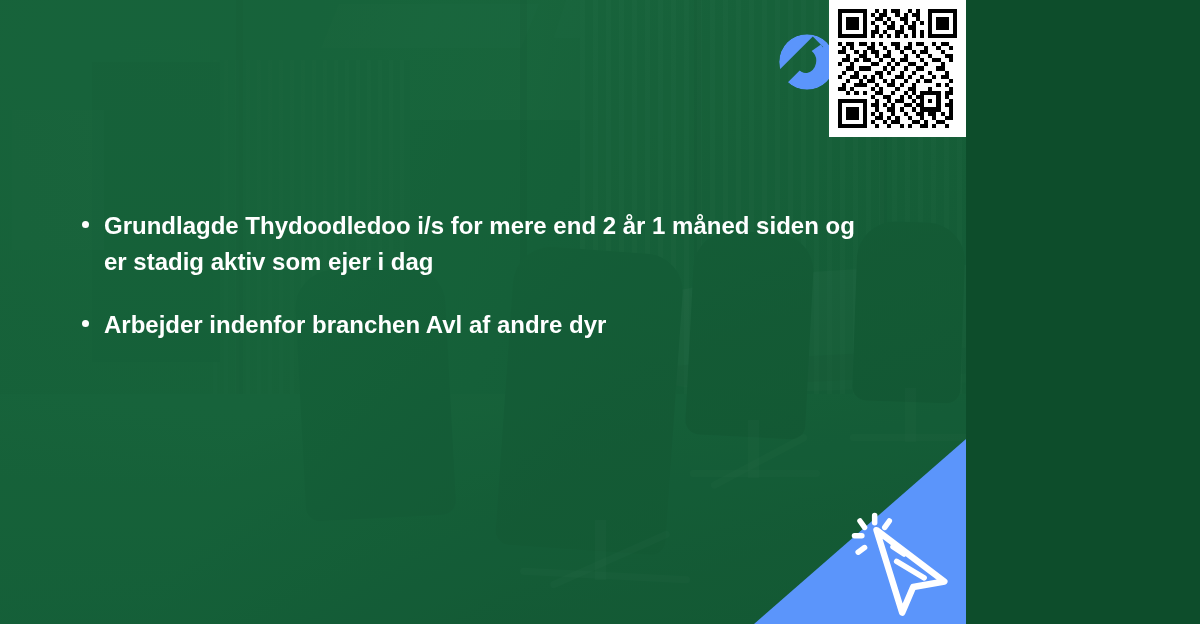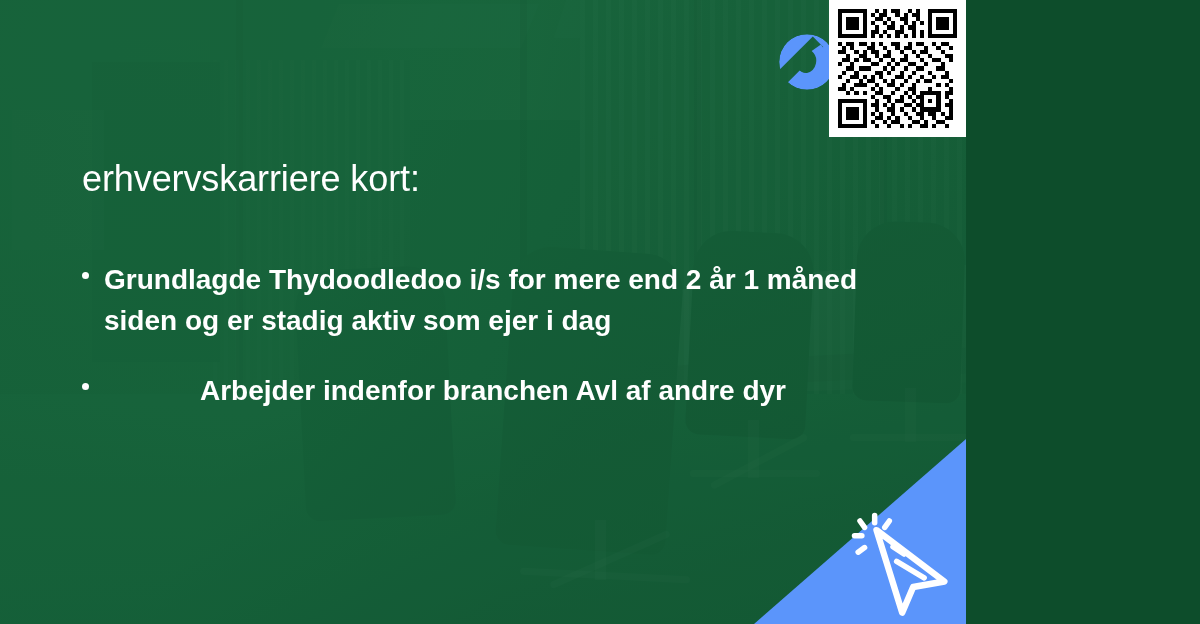--- a/index.html
+++ b/index.html
@@ -214,28 +214,28 @@
     white-space: nowrap;
   }
 
   .bullets {
     list-style: none;
     margin-top: 56px;
   }
   .bullet {
     position: relative;
     color: #ffffff;
-    font-size: 28px;
+    font-size: 24px;
     font-weight: 700;
     line-height: 1.48;
     padding-left: 22px;
     margin-bottom: 28px;
     max-width: 800px;
   }
-  .bullet:last-child { margin-bottom: 8px; text-align: center; }
+  .bullet:last-child { margin-bottom: 8px; }
   .bullet::before {
     content: "";
     position: absolute;
     left: 0; top: 13px;
     width: 7px; height: 7px;
     border-radius: 50%;
     background: #ffffff;
   }
 
   
@@ -571,21 +571,20 @@
         <rect x="15" y="28" width="1" height="1"></rect>
           <rect x="17" y="28" width="1" height="1"></rect>
         <rect x="20" y="28" width="2" height="1"></rect>
           <rect x="23" y="28" width="1" height="1"></rect>
         <rect x="26" y="28" width="1" height="1"></rect>
       </g>
     </svg>
   </div>
 
   <div class="content">
-    <div class="title-line2">erhvervskarriere kort:</div>
 
     <ul class="bullets">
       <li class="bullet">Grundlagde Thydoodledoo i/s for mere end 2 år 1 måned siden og er stadig aktiv som ejer i dag</li>
       <li class="bullet">Arbejder indenfor branchen Avl af andre dyr</li>
     </ul>
   </div>
 
   <div class="corner"></div>
   <div class="cursor">
     <svg viewBox="0 0 120 120" aria-hidden="true">

